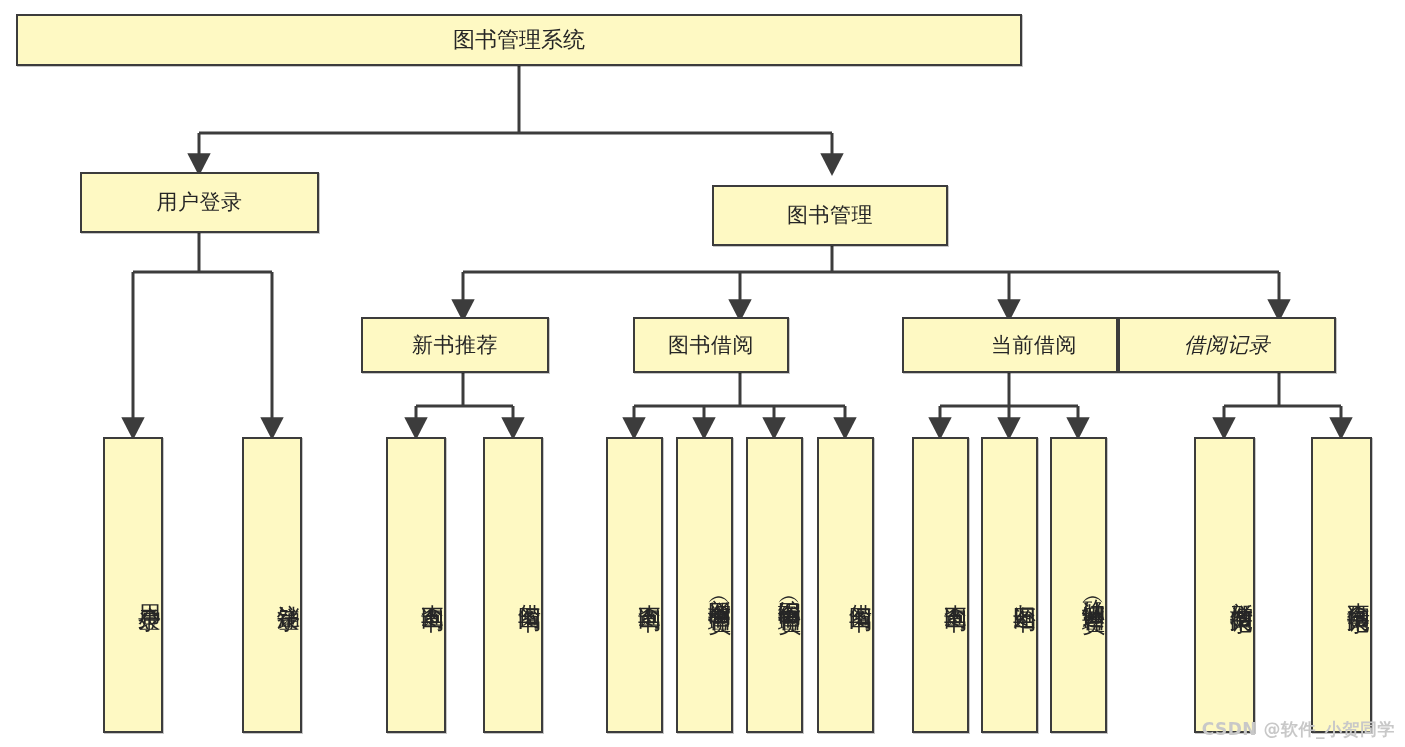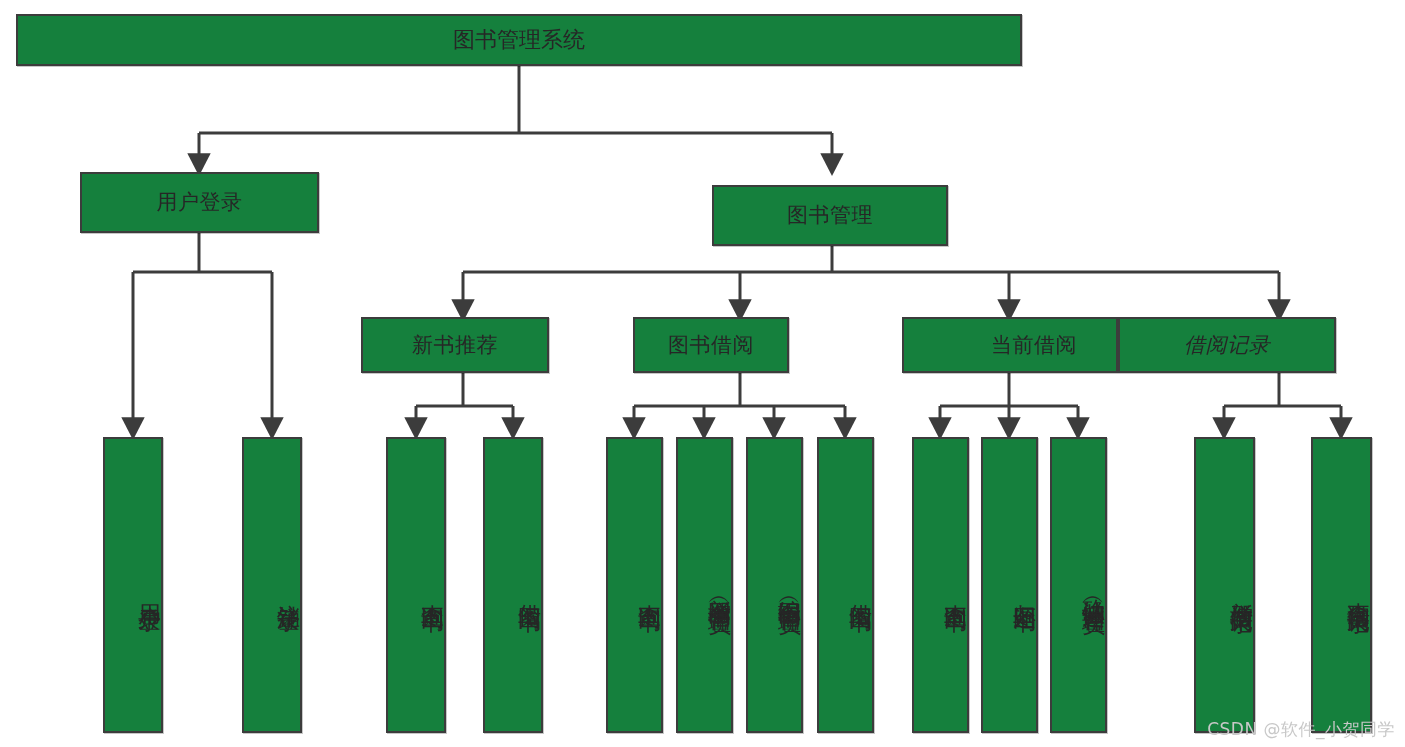--- a/index.html
+++ b/index.html
@@ -26,21 +26,21 @@
     left: 0;
     top: 0;
     width: 1405px;
     height: 747px;
     pointer-events: none;
   }
   .node {
     position: absolute;
     box-sizing: border-box;
     border: 2.5px solid #3c3c3c;
-    background: #15803d;
+    background: #fef9c3;
     display: flex;
     align-items: center;
     justify-content: center;
     color: #262626;
     line-height: 1.15;
     box-shadow: 1px 1px 0 rgba(0,0,0,0.22);
   }
   .node.h {
     font-size: 21px;
     letter-spacing: 0.5px;
@@ -65,20 +65,21 @@
   }
   #watermark {
     position: absolute;
     right: 10px;
     bottom: 6px;
     font-size: 17px;
     color: #c8c8c8;
     letter-spacing: 0.5px;
     white-space: nowrap;
     pointer-events: none;
+    font-weight: bold;
   }
 </style>
 </head>
 <body>
 
 <div id="diagram-root">
 
   <svg class="edges" width="1405" height="747" viewBox="0 0 1405 747">
     <defs>
       <marker id="arrow" markerWidth="9" markerHeight="9" refX="3.6" refY="4.5" orient="auto" markerUnits="strokeWidth">

